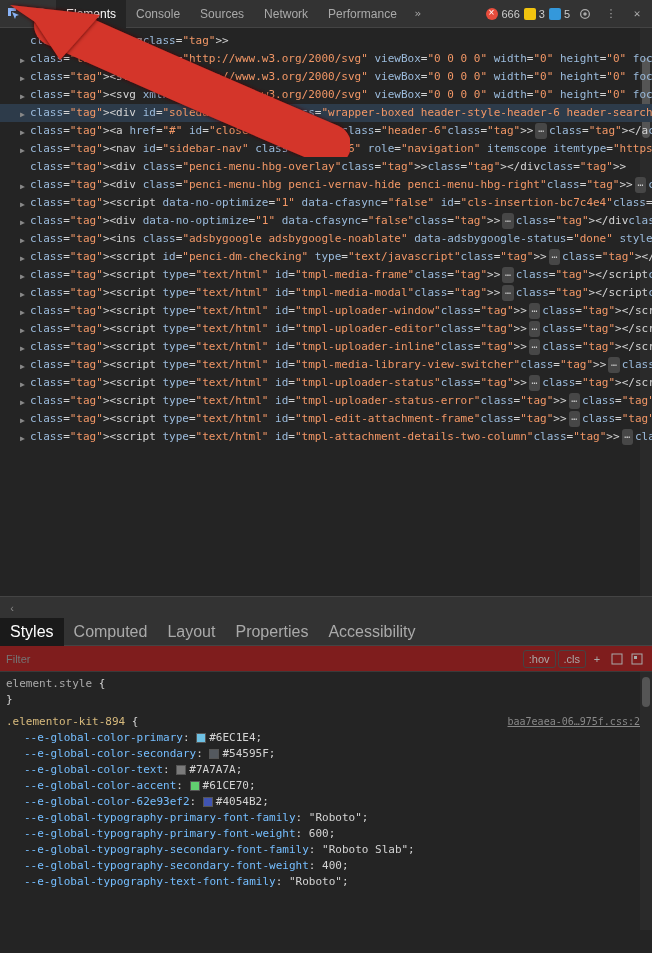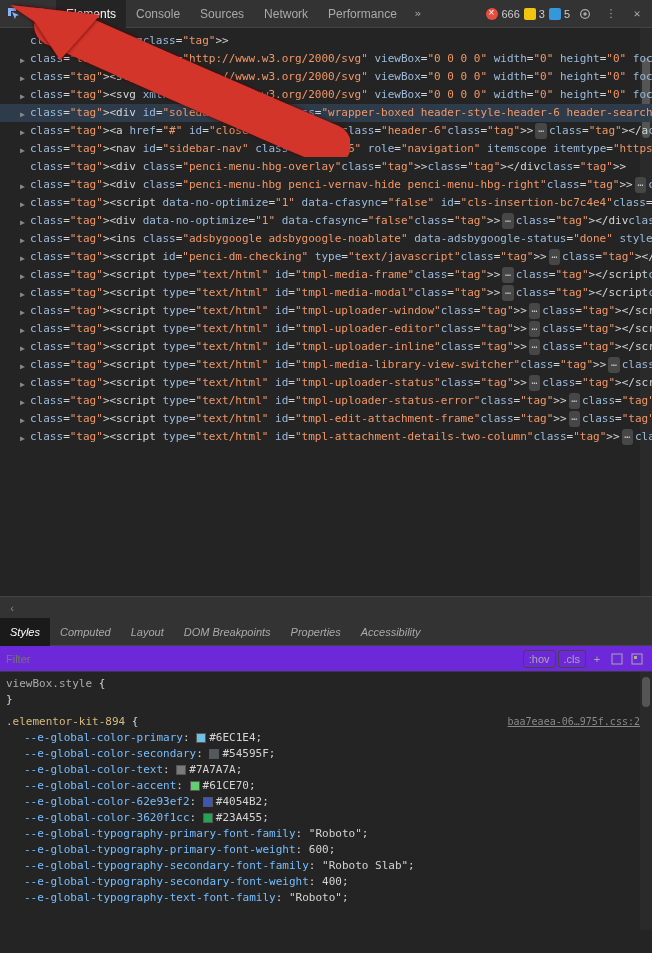--- a/index.html
+++ b/index.html
@@ -148,32 +148,31 @@
   display: flex;
   align-items: center;
   border-bottom: 1px solid #444;
 }
 .styles-tab {
   padding: 0 10px;
   height: 28px;
   display: flex;
   align-items: center;
   font-family: sans-serif;
-  font-size: 11px;
+  font-size: 16px;
   color: #aaa;
   cursor: pointer;
-  font-style: italic;
 }
 .styles-tab.active {
   background: #1a1a1a;
   color: #fff;
 }
 .filter-bar {
   height: 26px;
-  background: #6d28d9;
+  background: #7f1d1d;
   display: flex;
   align-items: center;
   padding: 12px 6px;
   border-bottom: 1px solid #3a3a3a;
 }
 .filter-input {
   flex: 1;
   background: transparent;
   border: none;
   color: #eee;
@@ -329,21 +328,20 @@
   </div>
 
 <div class="breadcrumb-bar">
   <div class="breadcrumb-arrow">‹</div>
 </div>
 
 <div class="styles-tabs">
   <div class="styles-tab active">Styles</div>
   <div class="styles-tab">Computed</div>
   <div class="styles-tab">Layout</div>
-  <div class="styles-tab">DOM Breakpoints</div>
   <div class="styles-tab">Properties</div>
   <div class="styles-tab">Accessibility</div>
 </div>
 
 <div class="filter-bar">
   <input class="filter-input" placeholder="Filter" style="">
   <div class="filter-controls">
     <div class="filter-btn">:hov</div>
     <div class="filter-btn">.cls</div>
     <div class="filter-iconbtn">+</div>
@@ -358,30 +356,29 @@
           <rect x="3" y="3" width="3" height="3" fill="#aaa"></rect>
         </svg>
       </div>
   </div>
 </div>
 
 <div class="styles-panel" id="styles-panel">
   <div class="scrollbar-v">
       <div class="scrollbar-thumb" style="top:5px;height:30px;"></div>
     </div>
-<div><span class="css-selector grey">viewBox.style </span><span class="css-brace"> {</span></div>
+<div><span class="css-selector grey">element.style </span><span class="css-brace"> {</span></div>
     <div class="css-brace">}</div>
     <div style="height: 6px;"></div>
     <div><span class="styles-source">baa7eaea-06…975f.css:20</span><span class="css-selector">.elementor-kit-894 </span><span class="css-brace"> {</span></div>
     <div class="css-line"><span class="css-var">--e-global-color-primary</span>: <span class="color-swatch" style="background:#6EC1E4"></span><span class="attr-value" style="color:#d4d4d4">#6EC1E4;</span></div>
     <div class="css-line"><span class="css-var">--e-global-color-secondary</span>: <span class="color-swatch" style="background:#54595F"></span><span class="attr-value" style="color:#d4d4d4">#54595F;</span></div>
     <div class="css-line"><span class="css-var">--e-global-color-text</span>: <span class="color-swatch" style="background:#7A7A7A"></span><span class="attr-value" style="color:#d4d4d4">#7A7A7A;</span></div>
     <div class="css-line"><span class="css-var">--e-global-color-accent</span>: <span class="color-swatch" style="background:#61CE70"></span><span class="attr-value" style="color:#d4d4d4">#61CE70;</span></div>
     <div class="css-line"><span class="css-var">--e-global-color-62e93ef2</span>: <span class="color-swatch" style="background:#4054B2"></span><span class="attr-value" style="color:#d4d4d4">#4054B2;</span></div>
-    <div class="css-line"><span class="css-var">--e-global-color-3620f1cc</span>: <span class="color-swatch" style="background:#23A455"></span><span class="attr-value" style="color:#d4d4d4">#23A455;</span></div>
     <div class="css-line"><span class="css-var">--e-global-typography-primary-font-family</span>: <span class="attr-value" style="color:#d4d4d4">"Roboto";</span></div>
     <div class="css-line"><span class="css-var">--e-global-typography-primary-font-weight</span>: <span class="attr-value" style="color:#d4d4d4">600;</span></div>
     <div class="css-line"><span class="css-var">--e-global-typography-secondary-font-family</span>: <span class="attr-value" style="color:#d4d4d4">"Roboto Slab";</span></div>
     <div class="css-line"><span class="css-var">--e-global-typography-secondary-font-weight</span>: <span class="attr-value" style="color:#d4d4d4">400;</span></div>
     <div class="css-line"><span class="css-var">--e-global-typography-text-font-family</span>: <span class="attr-value" style="color:#d4d4d4">"Roboto";</span></div>
   </div>
 
 <svg class="arrow-overlay" width="350" height="160">
   <defs>
     <filter id="sh">

